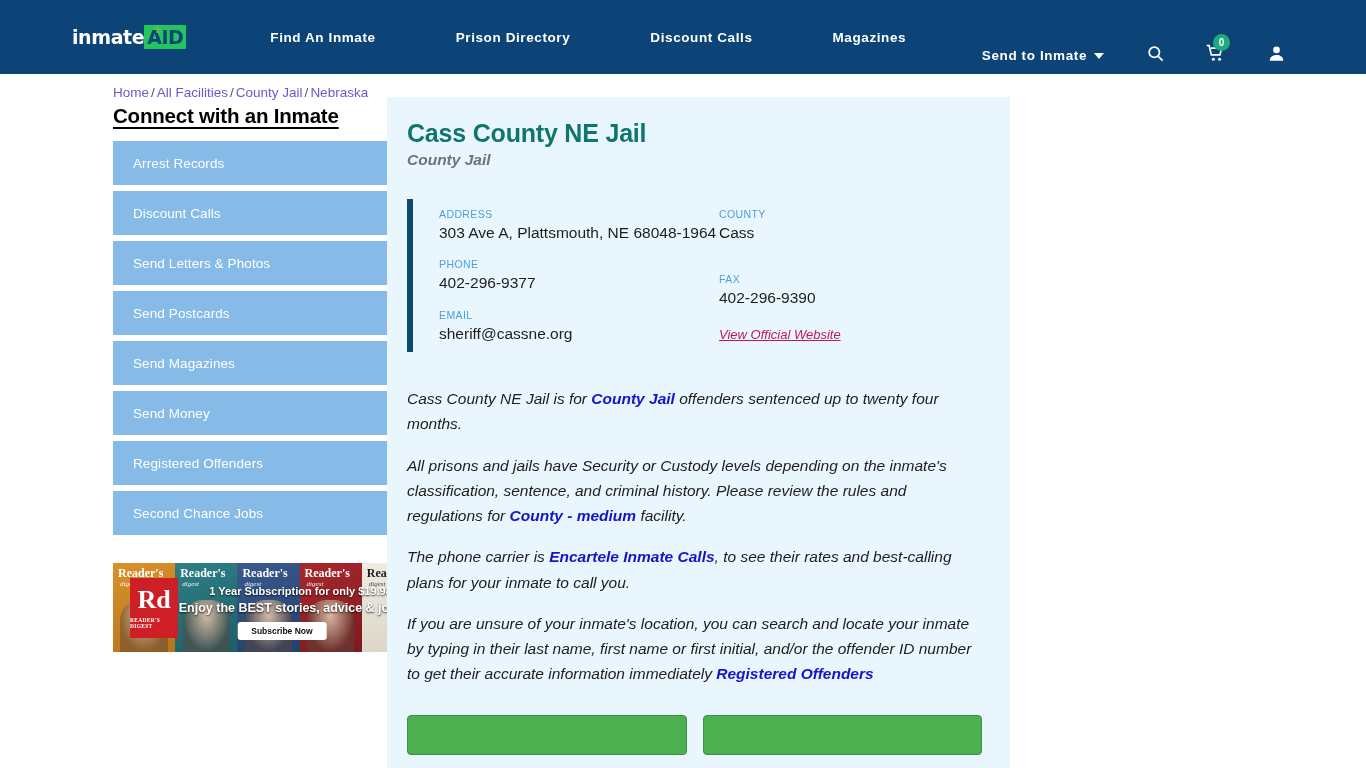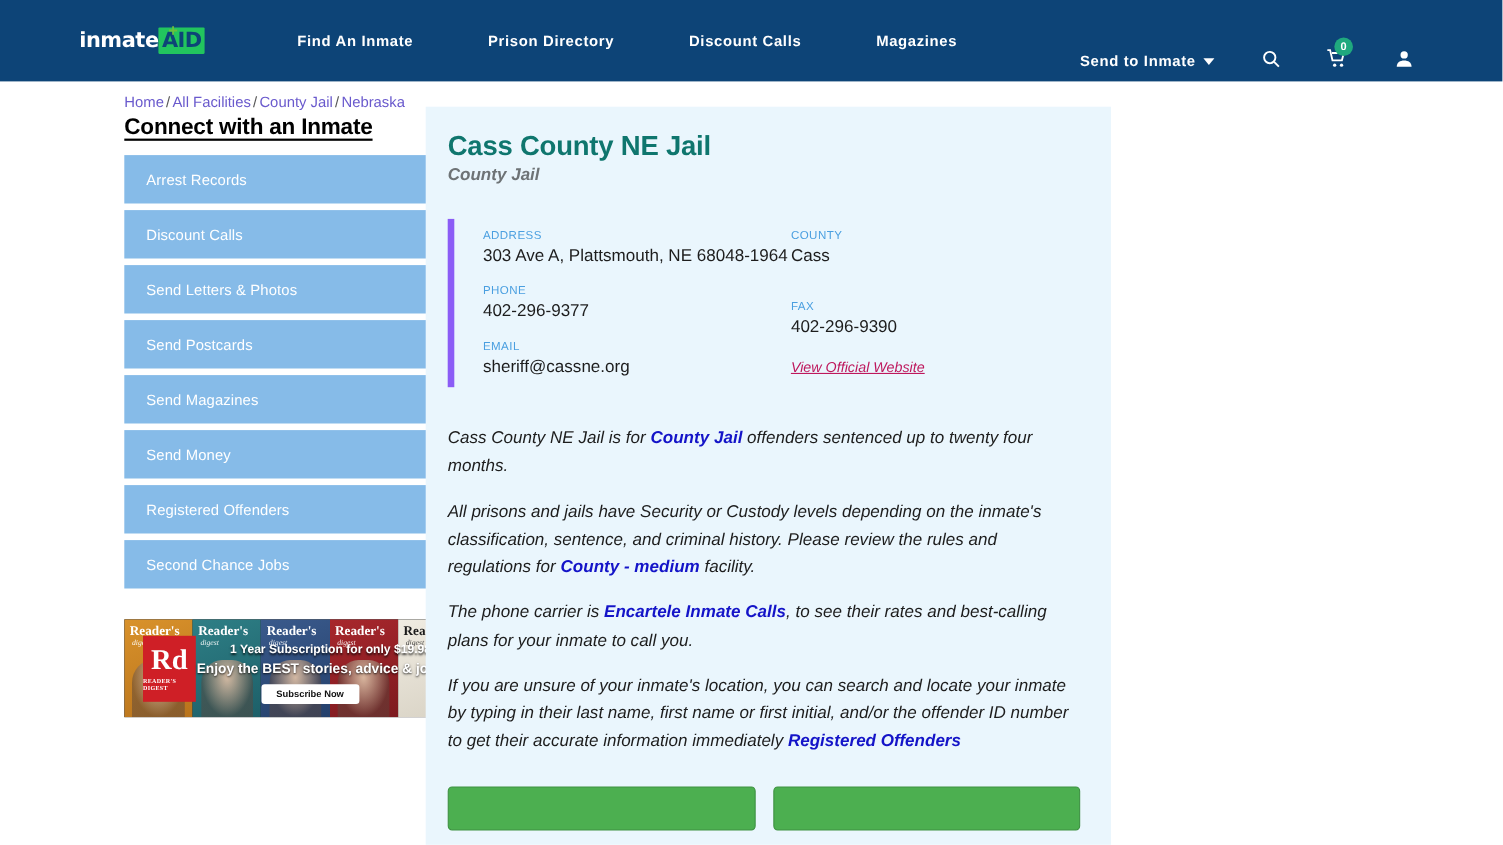--- a/index.html
+++ b/index.html
@@ -48,21 +48,21 @@
     top: -3px;
     color: #6bbf3e;
     font-size: 15px;
     font-weight: 700;
     line-height: 1;
   }
   .nav {
     display: flex;
     align-items: flex-start;
     margin-left: 50px;
-    gap: 0px;
+    gap: 12px;
   }
   .nav-item {
     color: #ffffff;
     font-size: 13.5px;
     font-weight: 700;
     letter-spacing: 0.6px;
     padding: 0 34px;
     white-space: nowrap;
     cursor: pointer;
   }
@@ -276,21 +276,21 @@
     margin-bottom: 1px;
   }
   .card-updated {
     color: #9aa0a4;
     font-size: 14.5px;
     font-style: italic;
   }
 
   .contact {
     margin-top: 30px;
-    border-left: 6px solid #8b5cf6;
+    border-left: 6px solid #0c4a6e;
     padding: 9px 0 9px 26px;
     display: flex;
   }
   .contact-col { width: 280px; }
   .contact-col:last-child { width: auto; }
   .field { margin-bottom: 16px; }
   .field:last-child { margin-bottom: 0; }
   .field-label {
     color: #4a9fe0;
     font-size: 10.5px;

